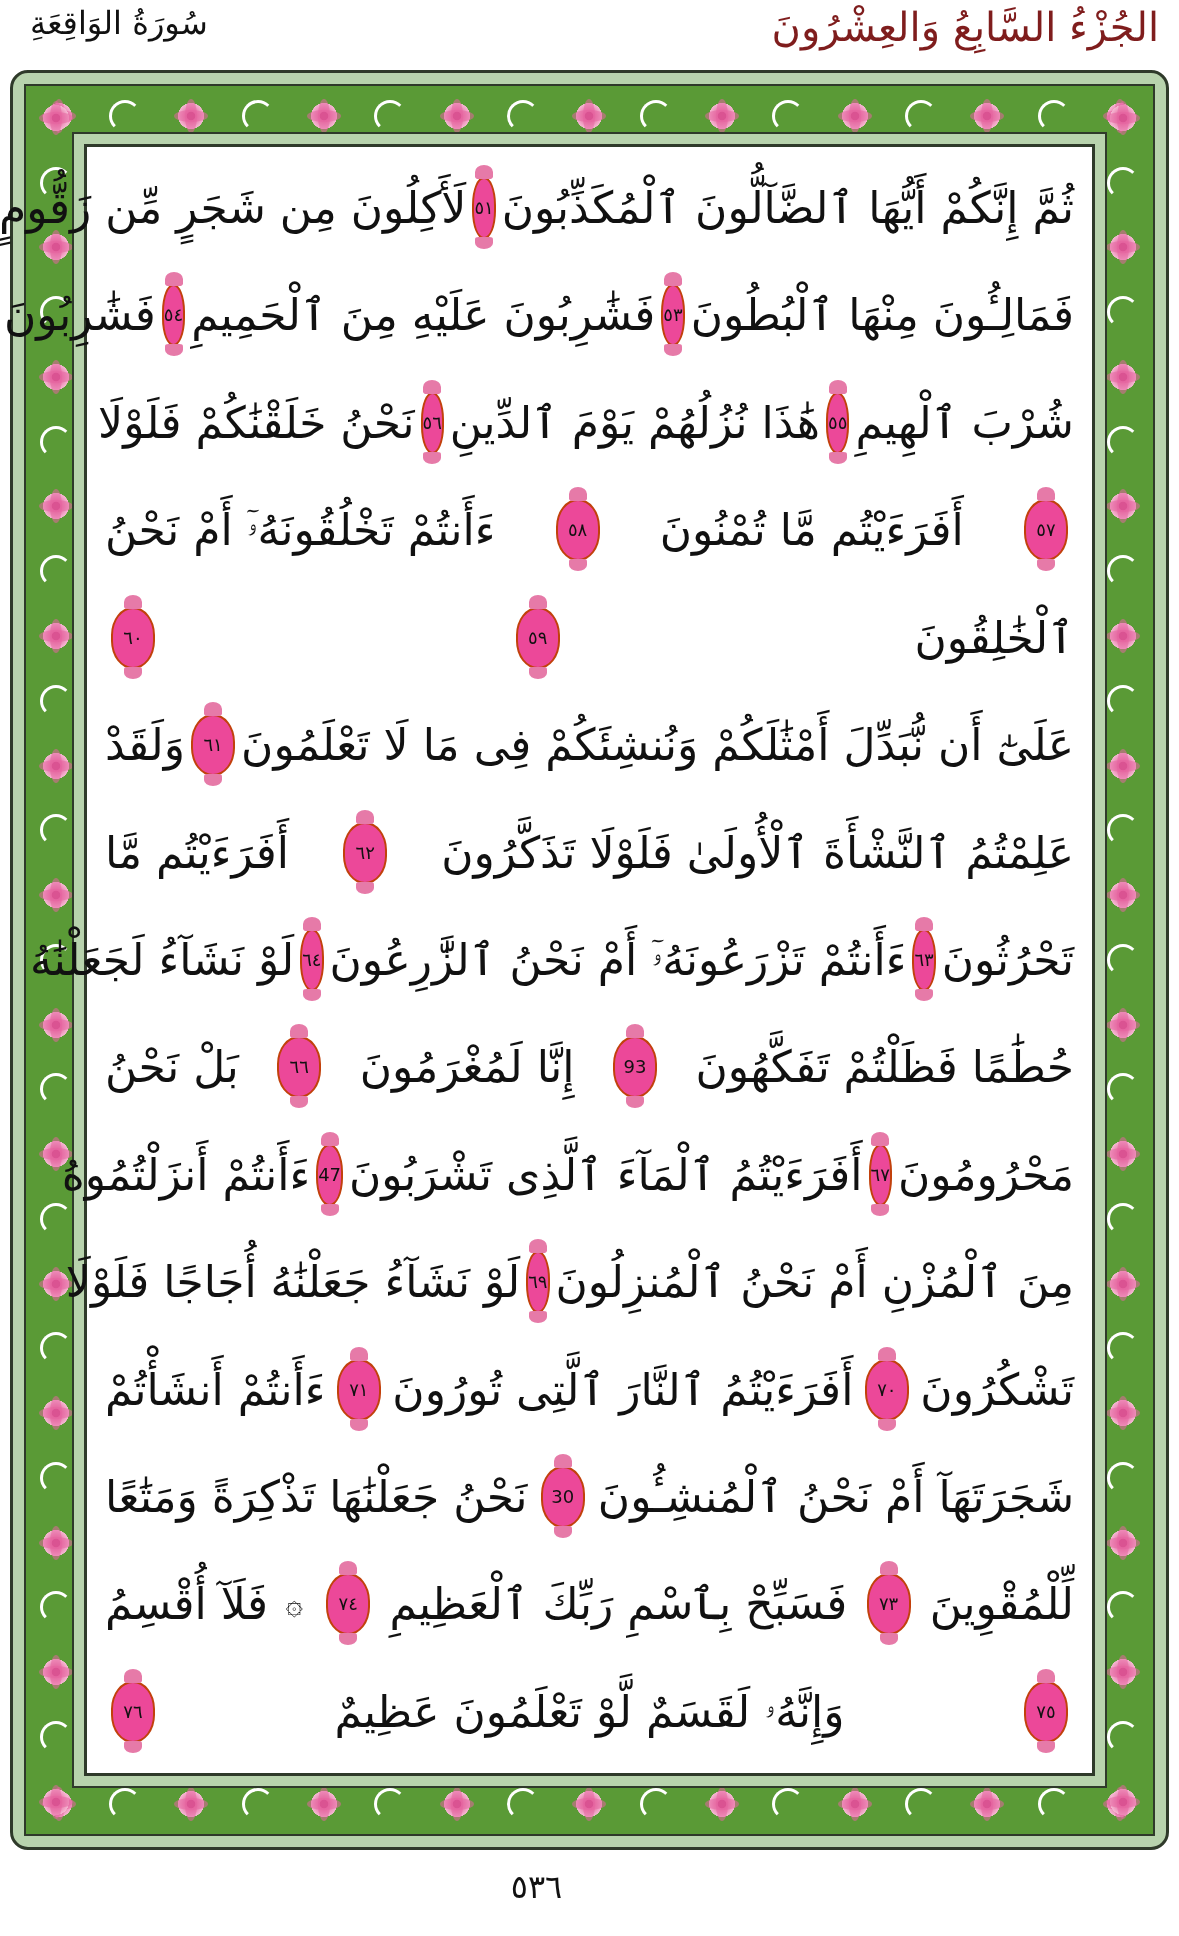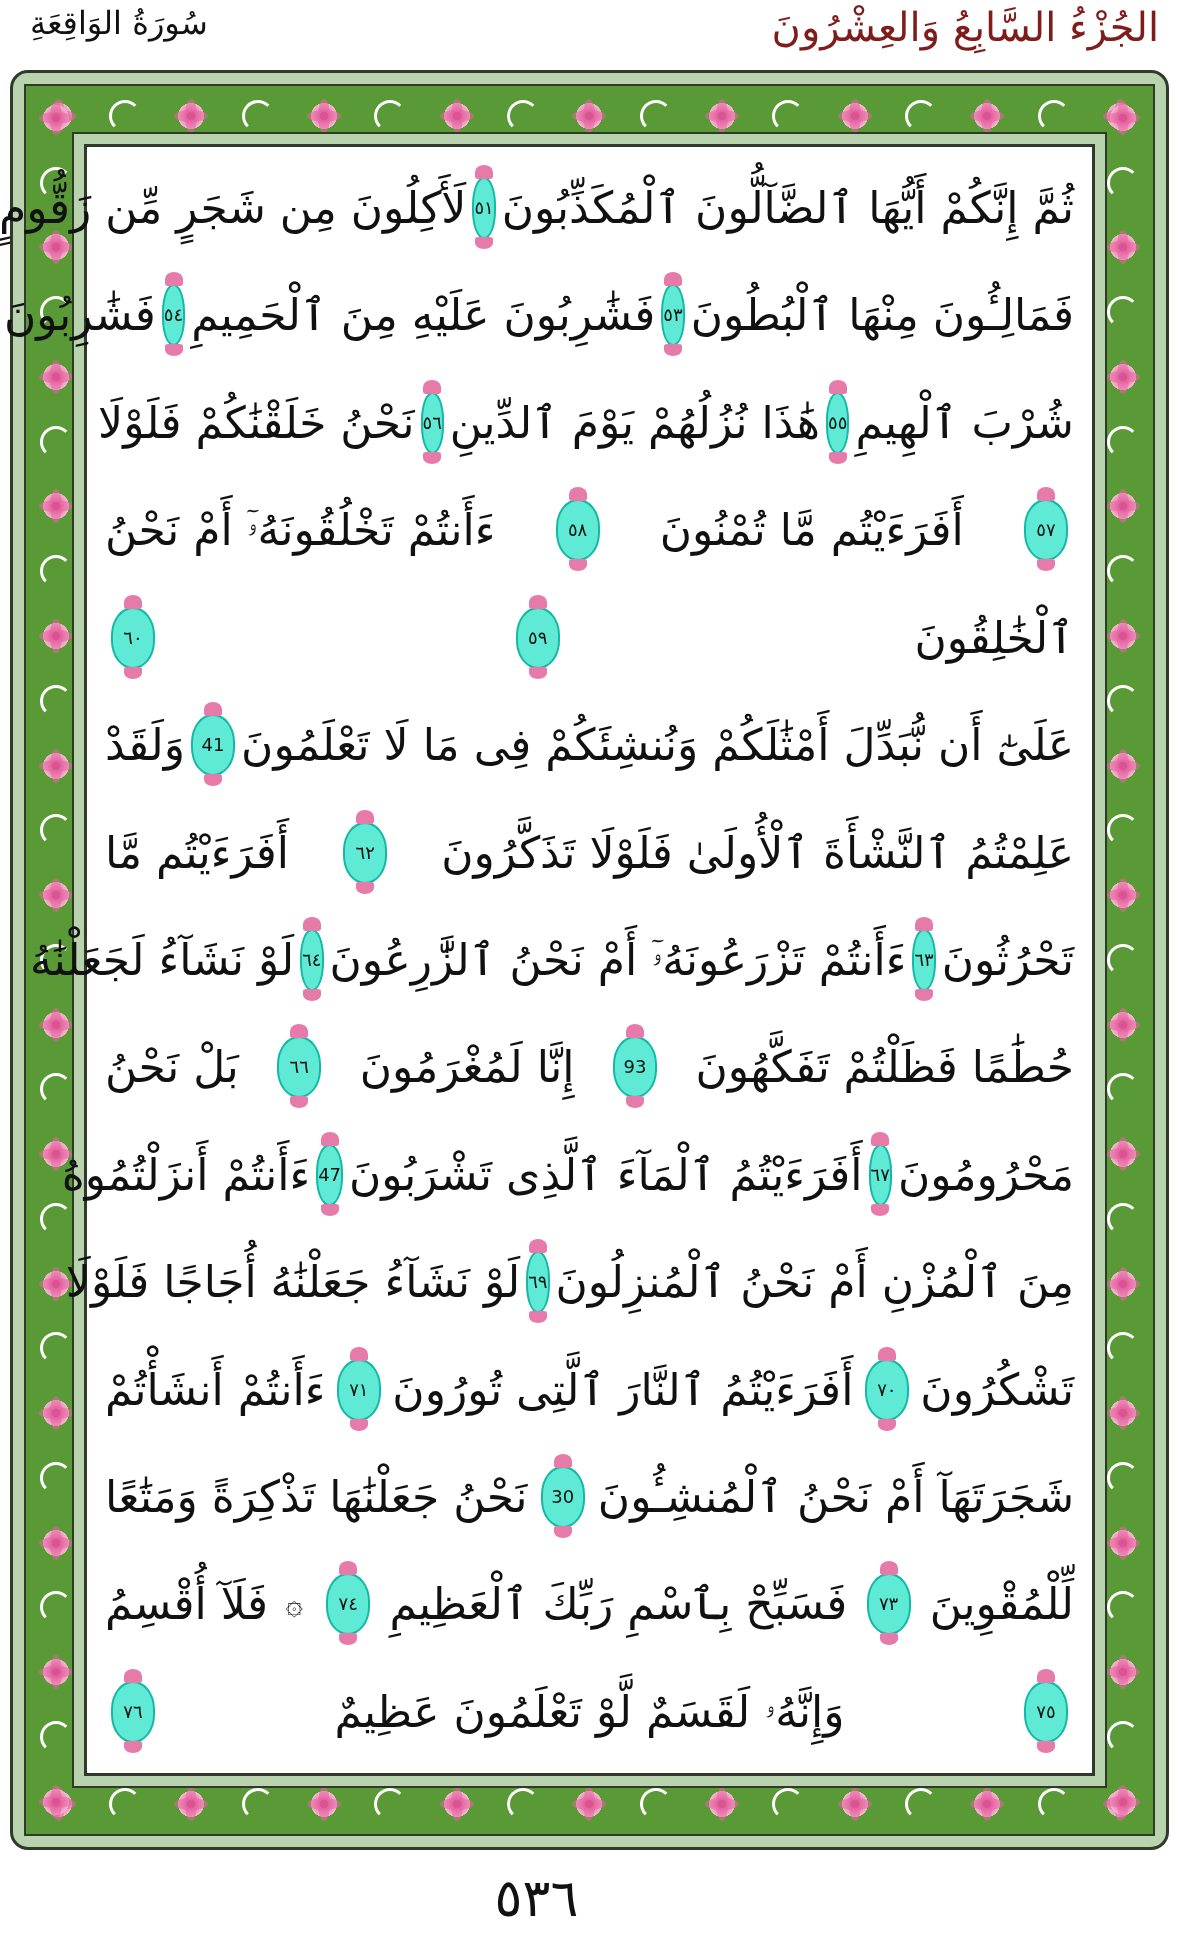--- a/index.html
+++ b/index.html
@@ -22,26 +22,26 @@
   .flower::before, .flower::after { content:""; position:absolute; left:50%; top:50%; width:12px; height:34px; margin-left:-6px; margin-top:-17px; border-radius:50%; background:rgba(230,100,160,0.55); }
   .flower::after { transform:rotate(90deg); }
   .swirl { width:26px; height:26px; border:3px solid #ffffff; border-radius:50%; border-right-color:transparent; border-bottom-color:transparent; }
 
   .border-inner { position:absolute; left:62px; top:62px; right:62px; bottom:62px; background:#b8d3ad; border:2px solid #2f3a2a; }
   .text-panel { position:absolute; left:10px; top:10px; right:10px; bottom:10px; background:#ffffff; border:3px solid #2f3a2a; }
 
   .lines { position:absolute; left:18px; right:18px; top:10px; bottom:10px; display:flex; flex-direction:column; justify-content:space-between; }
   .line { direction:rtl; font-family:"DejaVu Sans", sans-serif; font-size:44px; line-height:102px; height:102px; color:#111; white-space:nowrap; text-align:justify; text-align-last:justify; display:flex; flex-direction:row; justify-content:space-between; align-items:center; }
   .seg { display:inline-block; }
-  .ayah-marker { display:inline-flex; align-items:center; justify-content:center; width:40px; height:58px; border-radius:50%/45%; background:#5eead4; border:2px solid #14b8a6; font-size:18px; color:#111; position:relative; margin:0 6px; direction:rtl; }
+  .ayah-marker { display:inline-flex; align-items:center; justify-content:center; width:40px; height:58px; border-radius:50%/45%; background:#ec4899; border:2px solid #c2410c; font-size:18px; color:#111; position:relative; margin:0 6px; direction:rtl; }
   .ayah-marker::before { content:""; position:absolute; top:-14px; left:50%; margin-left:-9px; width:18px; height:14px; border-radius:50% 50% 20% 20%; background:#e67aa8; }
   .ayah-marker::after { content:""; position:absolute; bottom:-12px; left:50%; margin-left:-9px; width:18px; height:12px; border-radius:20% 20% 50% 50%; background:#e67aa8; }
   .sajda { font-size:30px; color:#111; margin:0 4px; }
 
-  .page-number { position:absolute; left:0; width:1073px; top:1868px; text-align:center; font-family:"DejaVu Sans", sans-serif; font-size:52px; color:#111; direction:rtl; }
+  .page-number { position:absolute; left:0; width:1073px; top:1868px; text-align:center; font-family:"DejaVu Sans", sans-serif; font-size:32px; color:#111; direction:rtl; }
 </style>
 </head>
 <body>
 
 <div class="header">
   <div class="header-juz">الجُزْءُ السَّابِعُ وَالعِشْرُونَ</div>
   <div class="header-surah">سُورَةُ الوَاقِعَةِ</div>
 </div>
 
 <div class="frame">
@@ -172,21 +172,21 @@
             <span class="ayah-marker">٥٨</span>
             <span class="seg">ءَأَنتُمْ تَخْلُقُونَهُۥٓ أَمْ نَحْنُ</span>
           </div>
           <div class="line">
             <span class="seg">ٱلْخَٰلِقُونَ</span>
             <span class="ayah-marker">٥٩</span>
             <span class="ayah-marker">٦٠</span>
           </div>
           <div class="line">
             <span class="seg">عَلَىٰٓ أَن نُّبَدِّلَ أَمْثَٰلَكُمْ وَنُنشِئَكُمْ فِى مَا لَا تَعْلَمُونَ</span>
-            <span class="ayah-marker">41</span>
+            <span class="ayah-marker">٦١</span>
             <span class="seg">وَلَقَدْ</span>
           </div>
           <div class="line">
             <span class="seg">عَلِمْتُمُ ٱلنَّشْأَةَ ٱلْأُولَىٰ فَلَوْلَا تَذَكَّرُونَ</span>
             <span class="ayah-marker">٦٢</span>
             <span class="seg">أَفَرَءَيْتُم مَّا</span>
           </div>
           <div class="line">
             <span class="seg">تَحْرُثُونَ</span>
             <span class="ayah-marker">٦٣</span>

